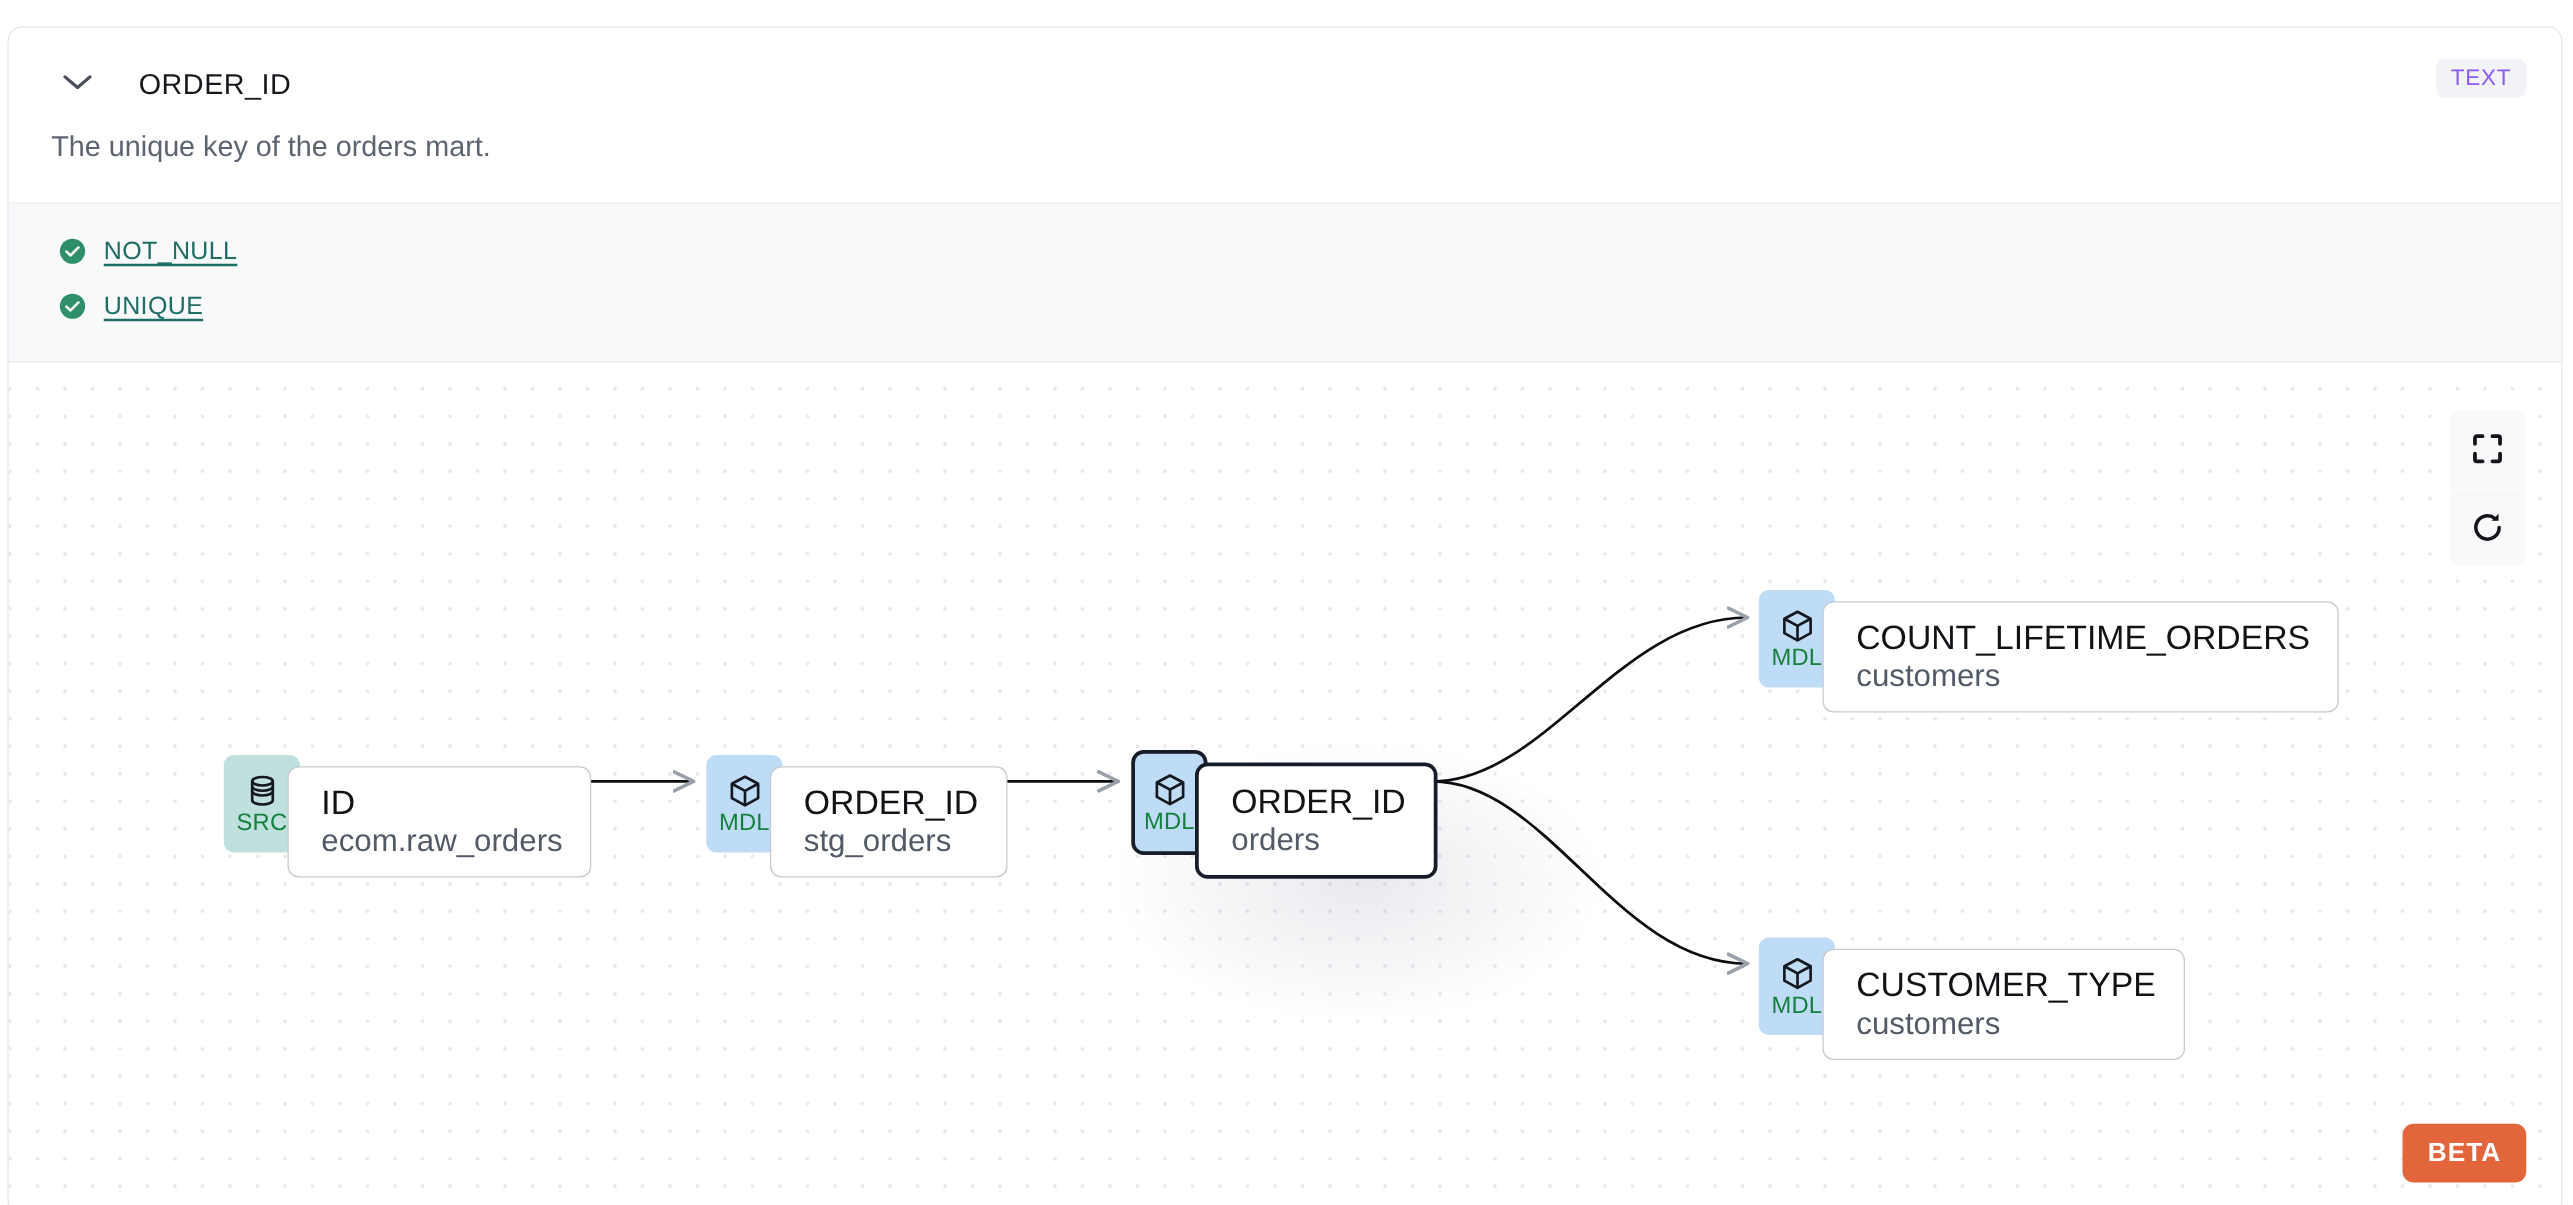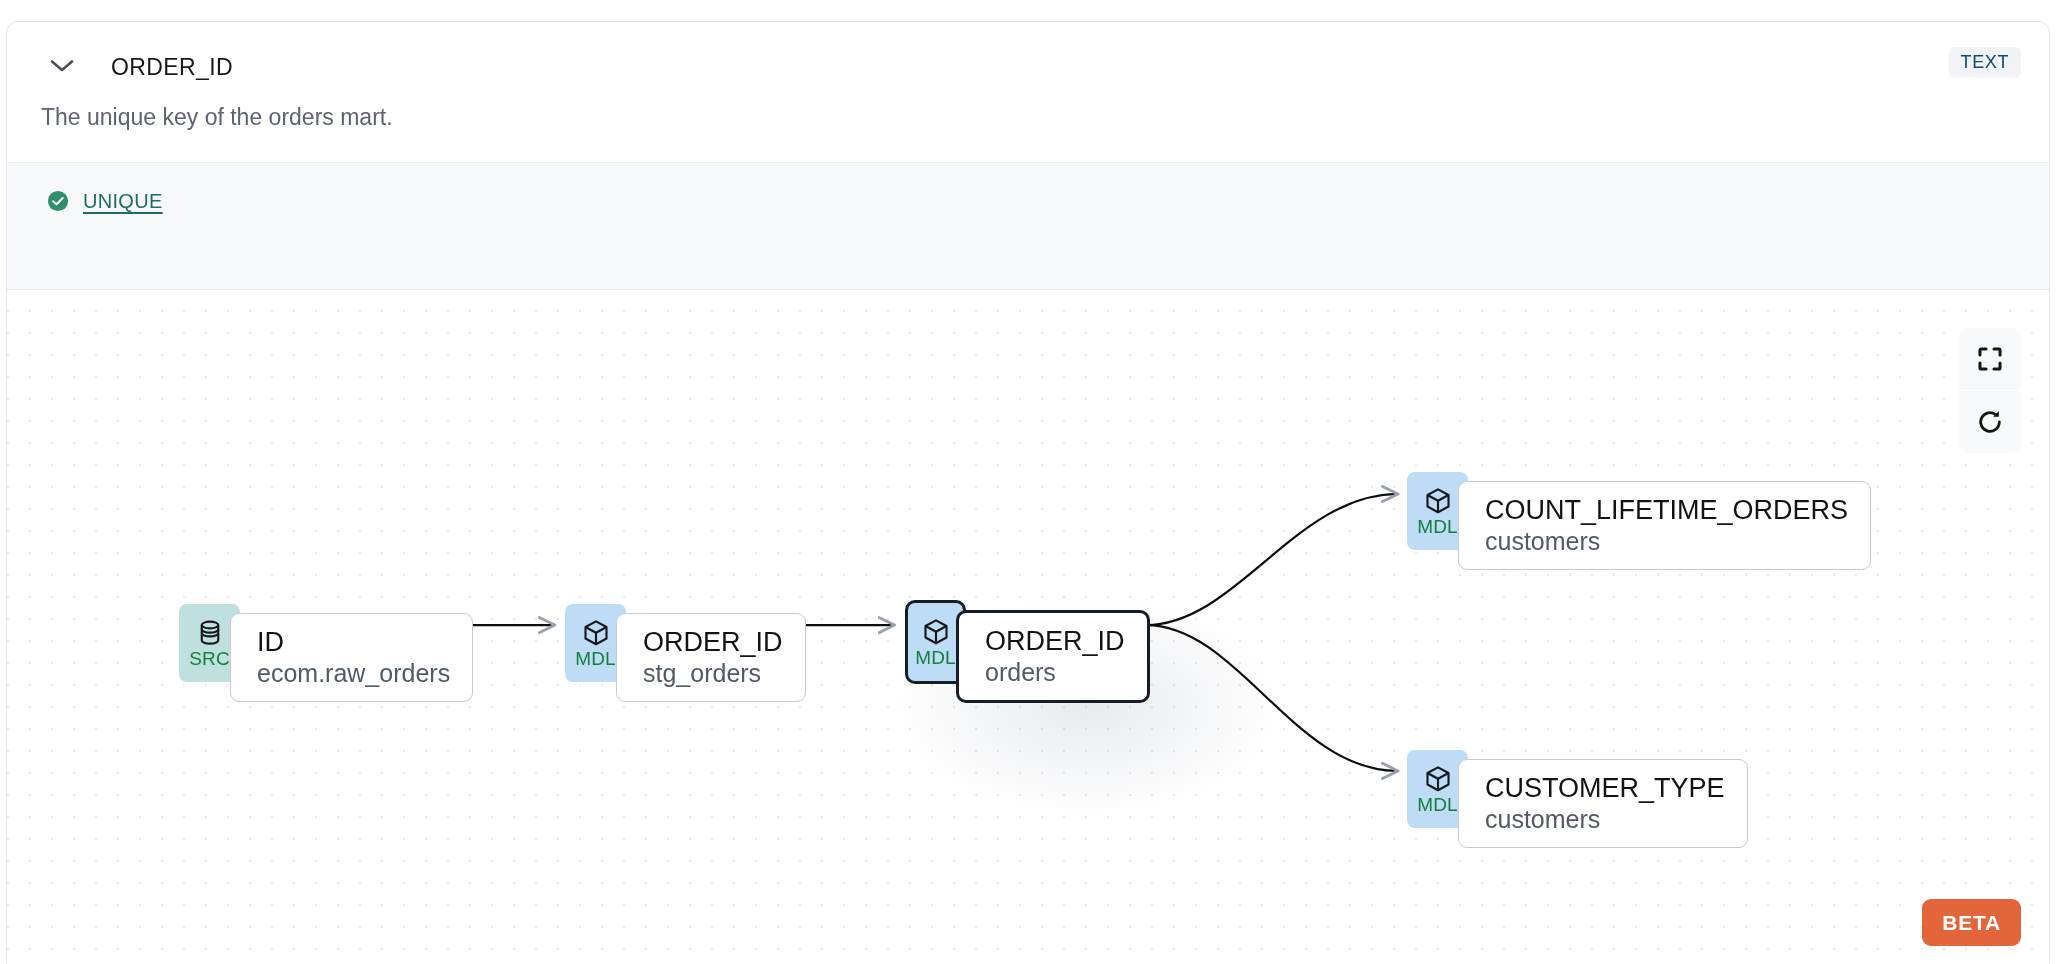--- a/index.html
+++ b/index.html
@@ -57,21 +57,21 @@
     letter-spacing: 0.4px;
     color: #16181d;
     font-weight: 400;
     white-space: nowrap;
   }
   .hdr-badge {
     position: absolute;
     right: 28px;
     top: 25px;
     background: #f1f3f6;
-    color: #0c4a6e;
+    color: #8b5cf6;
     border-radius: 6px;
     padding: 6px 12px 7px 12px;
     font-size: 18px;
     letter-spacing: 0.6px;
     line-height: 1;
   }
 
   
   .desc {
     flex: 0 0 auto;
@@ -255,20 +255,27 @@
         </svg>
       </div>
       <div class="hdr-title">ORDER_ID</div>
       <div class="hdr-badge">TEXT</div>
     </div>
 
     <div class="desc">The unique key of the orders mart.</div>
 
     <div class="tests">
 
+      <div class="test-row">
+        <svg class="check-icon" viewBox="0 0 24 24">
+          <circle cx="12" cy="12" r="11" fill="#2f8f6b"></circle>
+          <path d="M6.7 12.3 L10.3 15.7 L17.2 8.7" stroke="#ffffff" stroke-width="2.2" fill="none" stroke-linecap="round" stroke-linejoin="round"></path>
+        </svg>
+        <span class="test-link">NOT_NULL</span>
+      </div>
 
       <div class="test-row">
         <svg class="check-icon" viewBox="0 0 24 24">
           <circle cx="12" cy="12" r="11" fill="#2f8f6b"></circle>
           <path d="M6.7 12.3 L10.3 15.7 L17.2 8.7" stroke="#ffffff" stroke-width="2.2" fill="none" stroke-linecap="round" stroke-linejoin="round"></path>
         </svg>
         <span class="test-link">UNIQUE</span>
       </div>
 
     </div>

